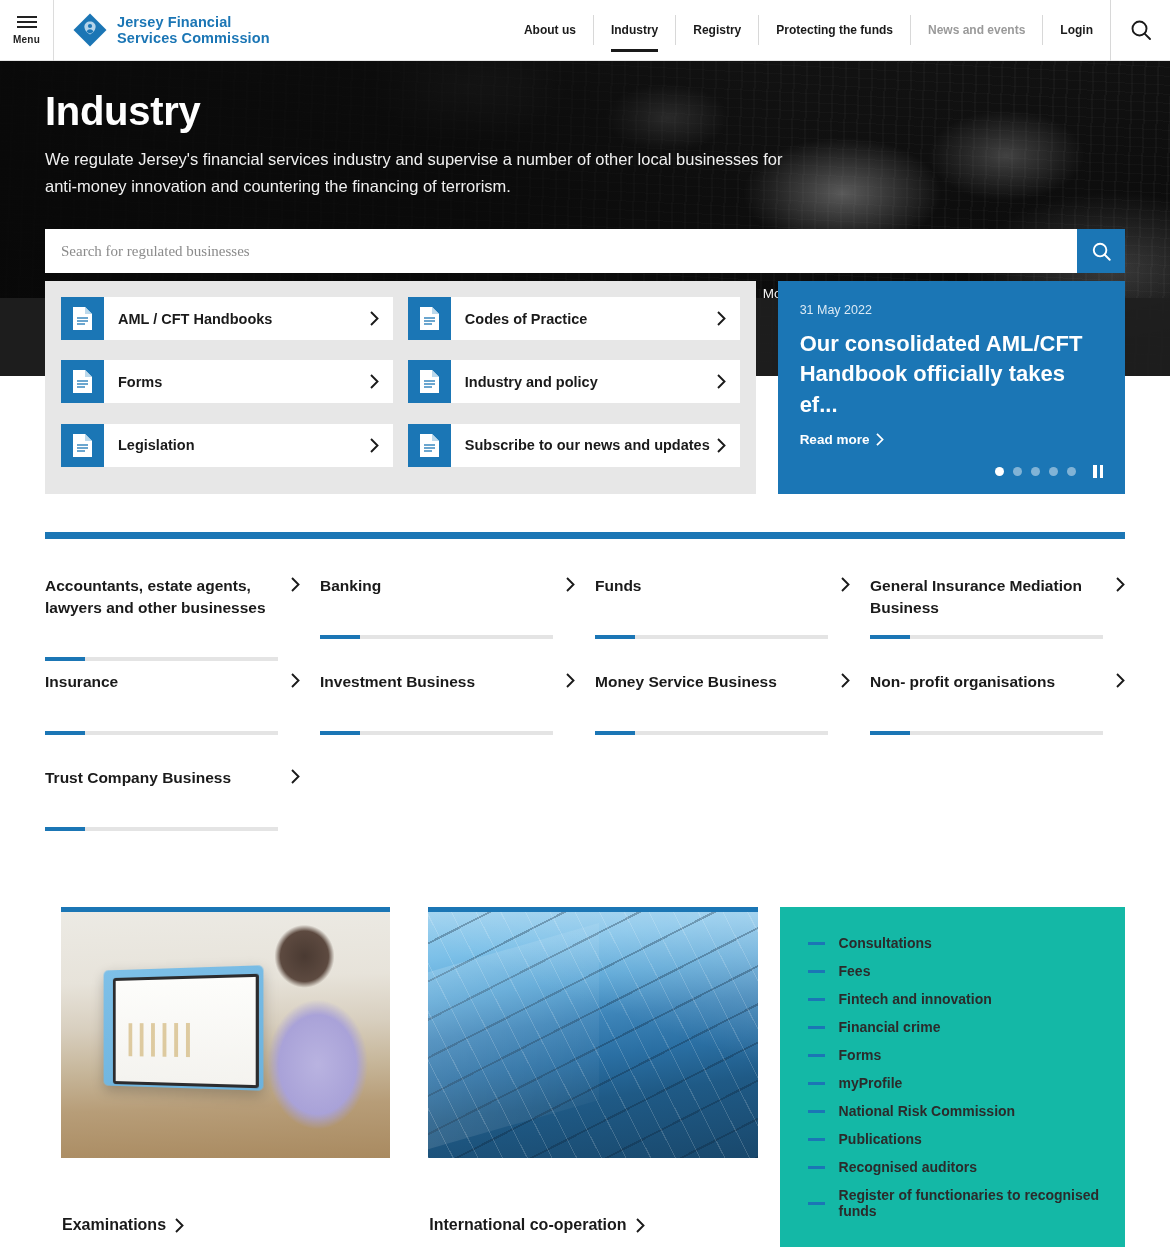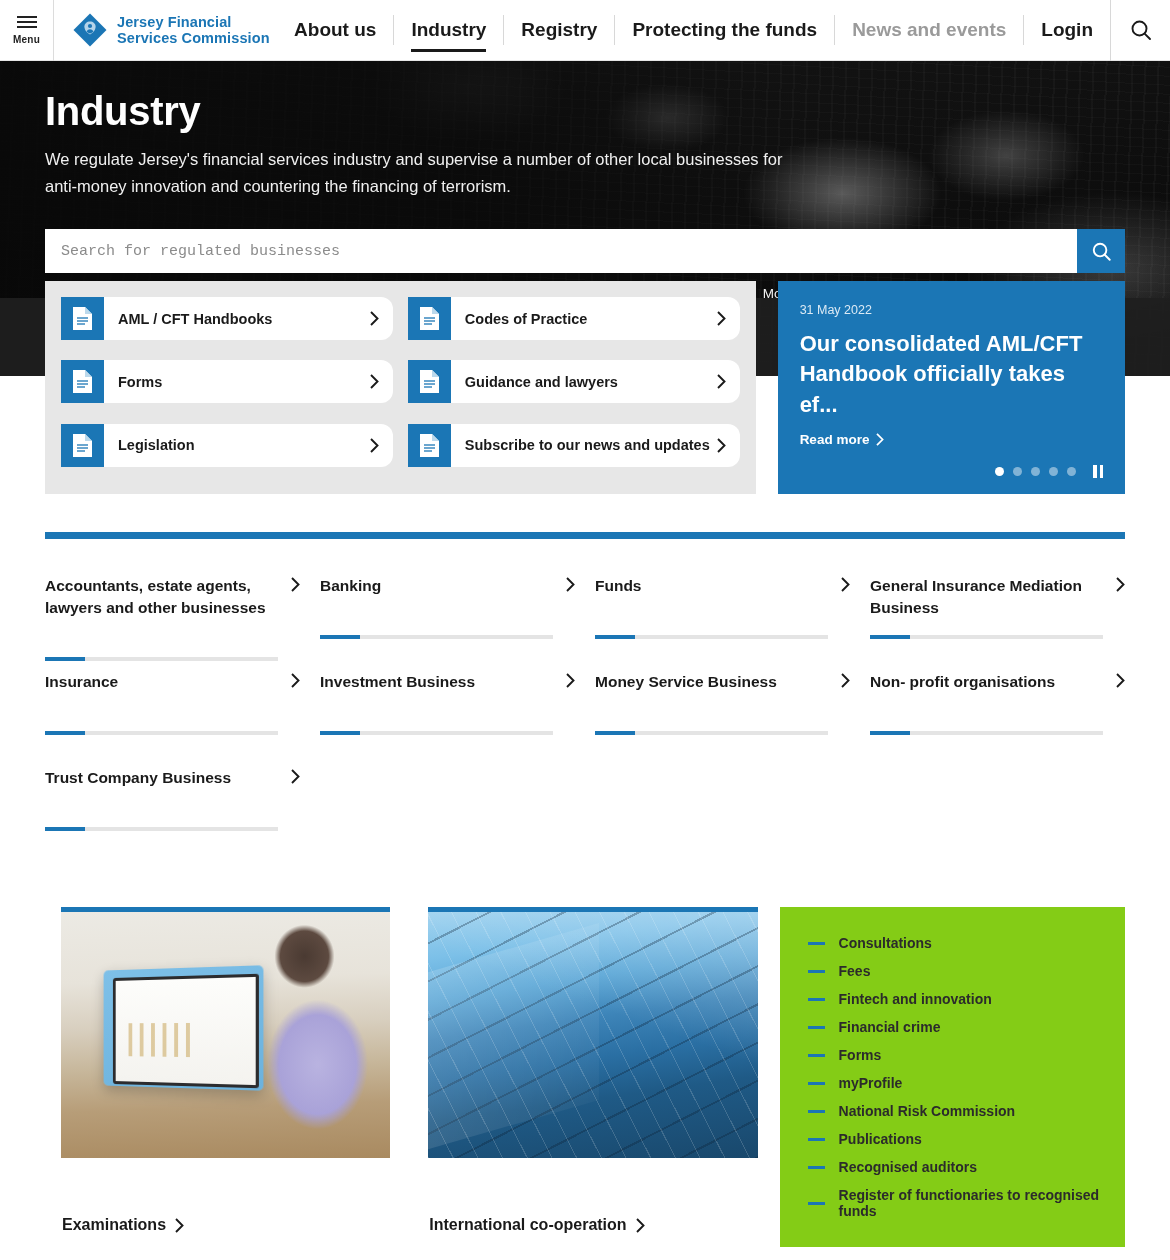--- a/index.html
+++ b/index.html
@@ -36,21 +36,21 @@
   .menu-label { font-size: 10px; font-weight: bold; color: #222; letter-spacing: .2px; margin-top: 3px; }
 
   .brand { display: flex; align-items: center; gap: 9px; margin-left: 18px; cursor: pointer; }
   .brand-mark { width: 36px; height: 36px; position: relative; }
   .brand-text { line-height: 1.12; }
   .brand-text div { font-size: 14.5px; color: #1b76b5; font-weight: 600; letter-spacing: .1px; }
 
   .nav { margin-left: auto; display: flex; align-items: center; height: 61px; }
   .nav a {
     position: relative;
-    font-size: 19px; font-weight: bold; color: #1a1a1a;
+    font-size: 12px; font-weight: bold; color: #1a1a1a;
     text-decoration: none;
     padding: 0 17px;
     height: 30px; line-height: 30px;
     border-left: 1px solid #d8d8d8;
     white-space: nowrap;
     cursor: pointer;
   }
   .nav a:first-child { border-left: none; }
   .nav a.muted { color: #9a9a9a; font-weight: bold; }
   .nav a.active::after {
@@ -101,21 +101,21 @@
   }
 
   
   .search-block { position: relative; z-index: 5; margin-top: 30px; }
   .search-row { display: flex; width: 1080px; height: 44px; }
   .search-input {
     flex: 1; border: none; outline: none;
     background: #ffffff;
     font-size: 15px; color: #333;
     padding: 16px 16px;
-    font-family: Liberation Mono, monospace;
+    font-family: Liberation Serif, serif;
   }
   .search-input::placeholder { color: #8b8b8b; }
   .search-submit {
     width: 48px; background: #1b76b5; border: none;
     display: flex; align-items: center; justify-content: center;
     cursor: pointer;
   }
   .filters {
     display: flex; align-items: center; gap: 0;
     margin-top: 13px; flex-wrap: nowrap;
@@ -149,21 +149,20 @@
     width: 712px;
     display: grid;
     grid-template-columns: 1fr 1fr;
     gap: 9px 15px;
   }
   .qlink {
     background: #fff;
     height: 43px;
     display: flex; align-items: center;
     cursor: pointer;
-    border-radius: 12px;
   }
   .qlink-icon {
     width: 43px; height: 43px; background: #1b76b5;
     display: flex; align-items: center; justify-content: center;
     flex: 0 0 43px;
   }
   .qlink-label {
     flex: 1;
     font-size: 14.5px; font-weight: bold; color: #1a1a1a;
     padding-left: 14px;
@@ -277,21 +276,21 @@
     position: absolute; left: 0; bottom: 0;
     background: #fff;
     padding: 13px 22px 13px 17px;
     display: flex; align-items: center; gap: 9px;
     font-size: 16px; font-weight: bold; color: #1a1a1a;
     cursor: pointer;
   }
 
   .sidelinks {
     width: 348px;
-    background: #84cc16;
+    background: #14b8a6;
     padding: 22px 20px;
   }
   .sidelink {
     display: flex; align-items: center; gap: 14px;
     padding: 6px 0 6px 8px;
     cursor: pointer;
   }
   .dash { width: 17px; height: 3px; background: #1b76b5; flex: 0 0 17px; }
   .sidelink span { font-size: 14px; font-weight: bold; color: #2b2b2b; }
 
@@ -471,21 +470,21 @@
         <svg width="21" height="25" viewBox="0 0 21 25">
             <path d="M1 1h12l7 7v16H1z" fill="#fff"></path>
             <path d="M13 1l7 7h-7z" fill="#bcd9ec"></path>
             <g stroke="#1b76b5" stroke-width="1.3">
               <line x1="5" y1="12" x2="16" y2="12"></line>
               <line x1="5" y1="15" x2="16" y2="15"></line>
               <line x1="5" y1="18" x2="13" y2="18"></line>
             </g>
           </svg>
       </span>
-      <span class="qlink-label">Guidance and lawyers</span>
+      <span class="qlink-label">Industry and policy</span>
       <span class="qlink-chev">
         <svg width="9" height="15" viewBox="0 0 9 15">
             <polyline points="1,1 7.5,7.5 1,14" fill="none" stroke="#1a1a1a" stroke-width="1.9"></polyline>
           </svg>
       </span>
     </div>
     <div class="qlink">
       <span class="qlink-icon">
         <svg width="21" height="25" viewBox="0 0 21 25">
             <path d="M1 1h12l7 7v16H1z" fill="#fff"></path>

